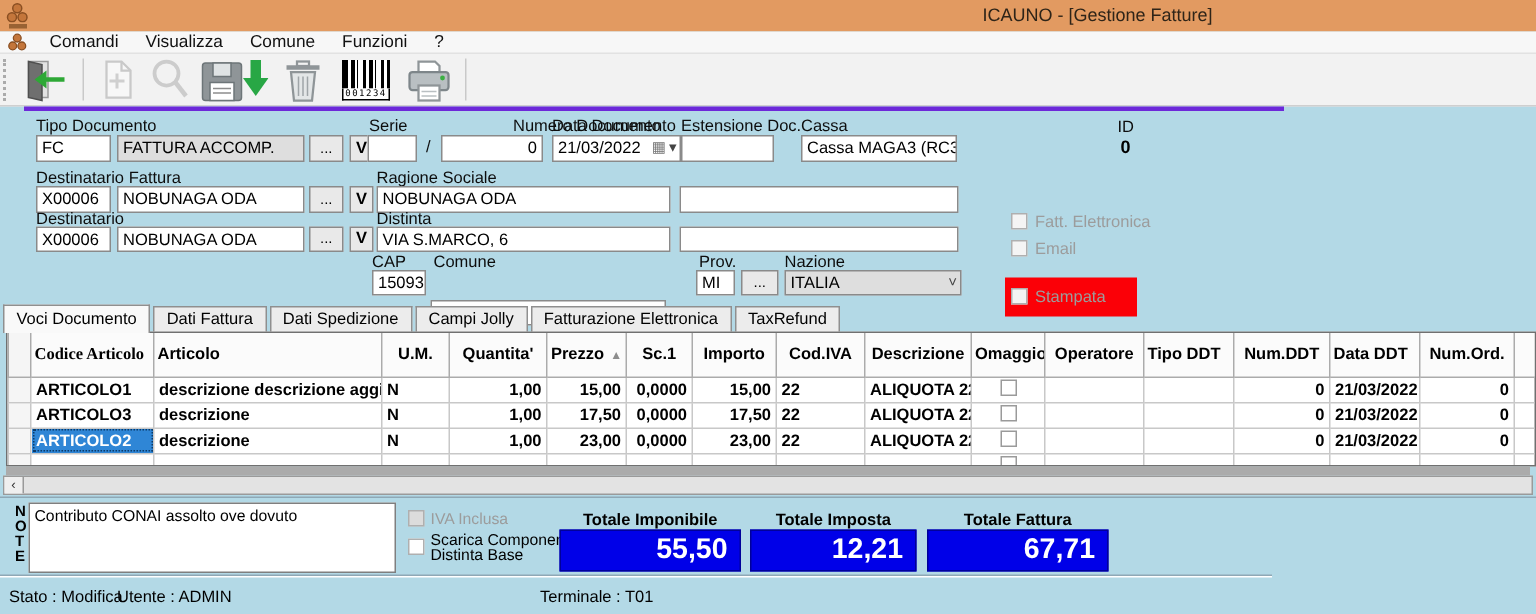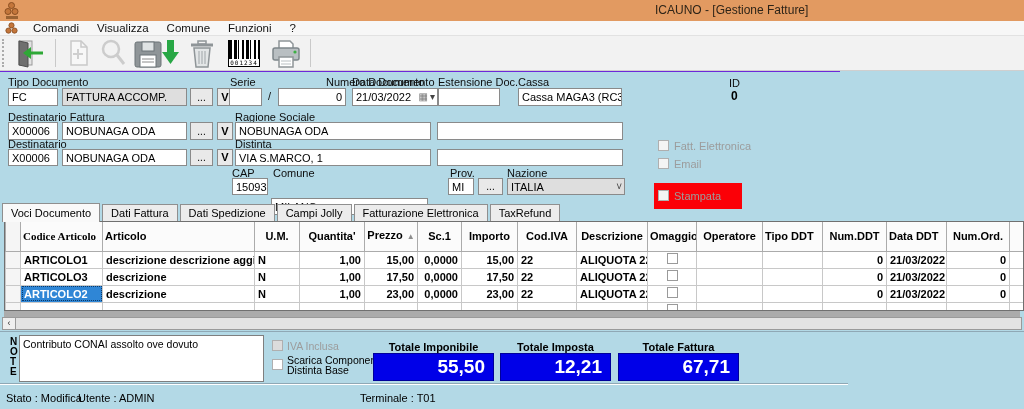--- a/index.html
+++ b/index.html
@@ -22,21 +22,21 @@
   
   .toolbar { position:absolute; left:0; top:36px; width:1024px; height:35px; background:#F2F2F2; border-bottom:1px solid #CFCFCF; display:flex; align-items:center; }
   .grip { width:5px; height:28px; border-left:2px dotted #ABABAB; margin:0 2px 0 2px; }
   .tbtn { height:33px; display:flex; align-items:center; justify-content:center; padding:0 3px; }
   .tsep { width:1px; height:28px; background:#C9C9C9; margin:0 4px; }
   .barcode-wrap { width:38px; display:flex; flex-direction:column; align-items:center; }
   .barcode-bars { width:32px; height:19px; border-left:2px solid #000;
     background:repeating-linear-gradient(90deg,#000 0 2px,#fff 2px 4px,#000 4px 7px,#fff 7px 8px,#000 8px 9px,#fff 9px 12px); }
   .barcode-num { font-family:"DejaVu Sans Mono", monospace; font-size:6px; letter-spacing:1px; border:1px solid #000; border-top:none; padding:0 1px; background:#fff; line-height:7px; }
   
-  .formpanel { position:absolute; left:0; top:71px; width:840px; height:132px; background:#B3D9E6; border-top:1px solid #6d28d9; }
+  .formpanel { position:absolute; left:16px; top:71px; width:840px; height:132px; background:#B3D9E6; border-top:3px solid #6d28d9; }
   .lbl { position:absolute; font-size:11px; color:#0d0d0d; white-space:nowrap; }
   .fld { position:absolute; height:18px; background:#fff; border:1px solid #8A8A8A; font-size:11px; padding:2px 3px; white-space:nowrap; overflow:hidden; }
   .fld.h17 { height:17px; }
   .fld.disabled { background:#DEDEDE; }
   .fld.num { text-align:right; }
   .btn { position:absolute; height:18px; background:#E9E9E9; border:1px solid #8A8A8A; font-size:10px; text-align:center; line-height:15px; }
   .btn.bold { font-weight:bold; font-size:11px; }
   .combo { display:flex; justify-content:space-between; align-items:center; padding-right:2px; }
   .dd-arrow { color:#444; font-size:10px; line-height:10px; }
   .cal-group { display:flex; align-items:center; gap:2px; }
@@ -233,21 +233,21 @@
   <span class="lbl gray-label" style="left:674px; top:68px;">Fatt. Elettronica</span>
   <span class="cb" style="left:658px; top:86px;"></span>
   <span class="lbl gray-label" style="left:674px; top:86px;">Email</span>
 
   <span class="lbl" style="left:8px; top:66px;text-align:right;">Destinatario</span>
   <div class="fld h17" style="left:8px; top:77px; width:50px;">X00006</div>
   <div class="fld h17" style="left:62px; top:77px; width:125px;">NOBUNAGA ODA</div>
   <button class="btn" style="left:190px; top:77px; width:23px; height:17px;">...</button>
   <button class="btn bold" style="left:217px; top:77px; width:16px; height:17px;">V</button>
   <span class="lbl" style="left:235px; top:66px;">Distinta</span>
-  <div class="fld h17" style="left:235px; top:77px; width:196px;">VIA S.MARCO, 1</div>
+  <div class="fld h17" style="left:235px; top:77px; width:196px;">VIA S.MARCO, 6</div>
   <div class="fld h17" style="left:437px; top:77px; width:186px;"></div>
 
   <span class="lbl" style="left:232px; top:95px;">CAP</span>
   <div class="fld h17" style="left:232px; top:106px; width:36px;">15093</div>
   <span class="lbl" style="left:273px; top:95px;">Comune</span>
   <div class="fld h17" style="left:271px; top:106px; width:157px;margin-top:20px;">MILANO</div>
   <span class="lbl" style="left:450px; top:95px;">Prov.</span>
   <div class="fld h17" style="left:448px; top:106px; width:26px;">MI</div>
   <button class="btn" style="left:478px; top:106px; width:25px; height:17px;">...</button>
   <span class="lbl" style="left:507px; top:95px;">Nazione</span>

